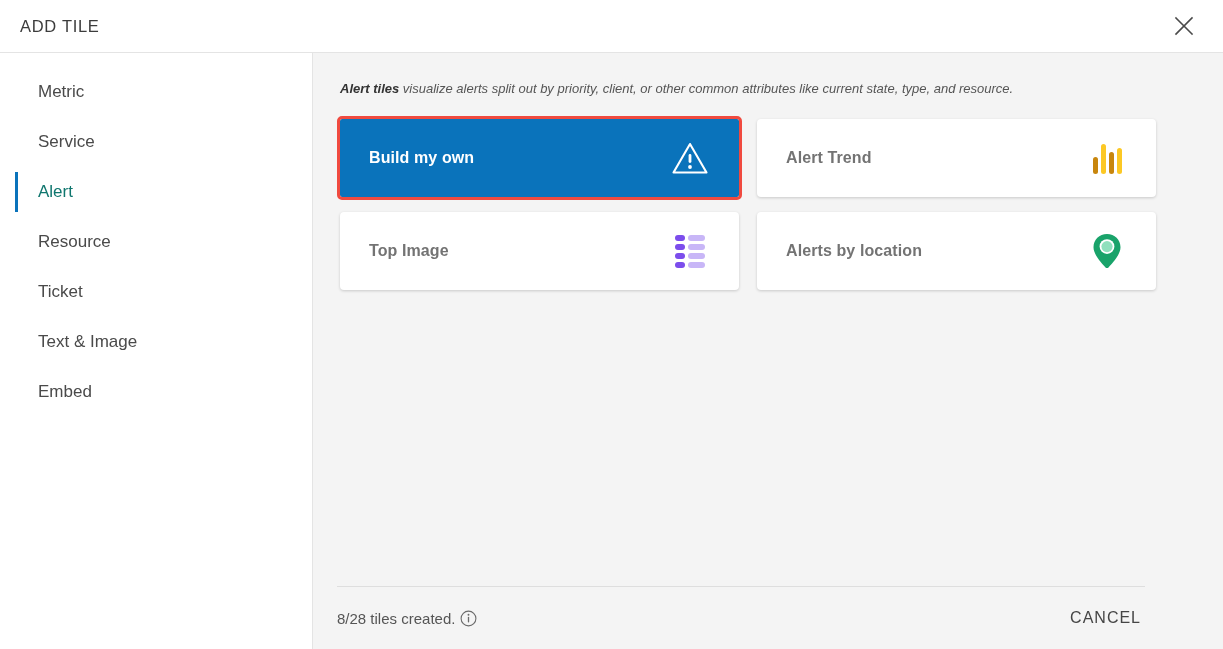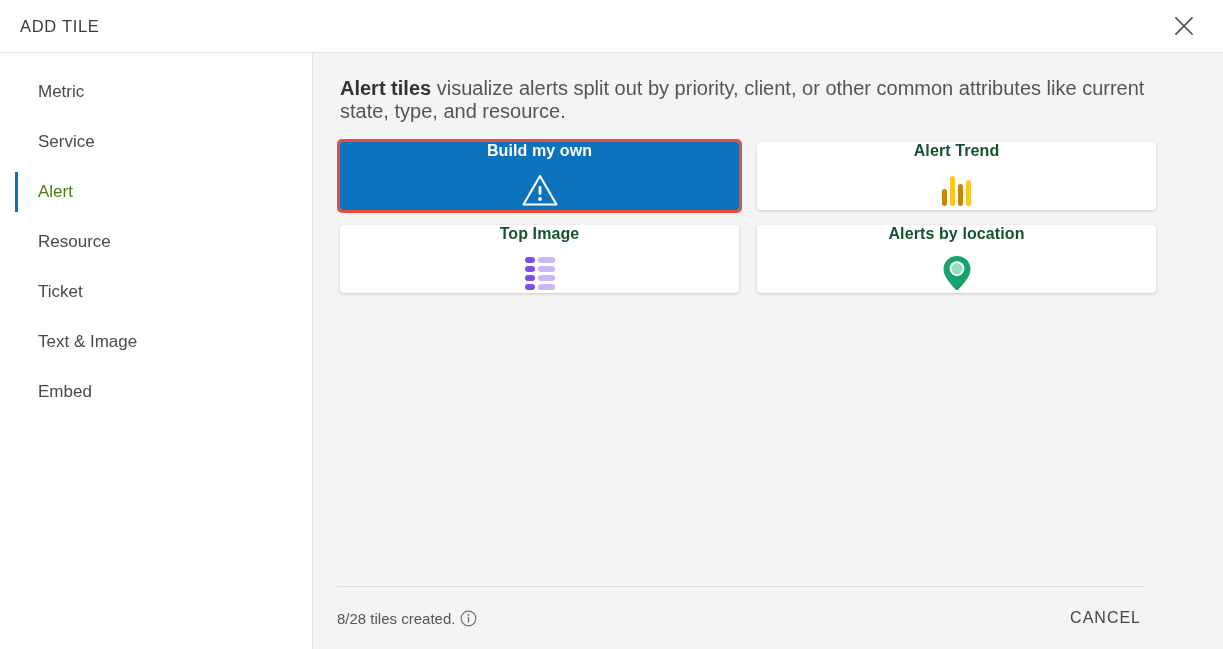--- a/index.html
+++ b/index.html
@@ -77,21 +77,21 @@
     height: 50px;
     display: flex;
     align-items: center;
     padding-left: 23px;
     font-size: 17px;
     color: #4a4a4a;
     cursor: pointer;
     box-sizing: border-box;
   }
   .nav-item.active {
-    color: #4d7c0f;
+    color: #0f766e;
   }
   .nav-item.active::before {
     content: "";
     position: absolute;
     left: 0;
     top: 5px;
     bottom: 5px;
     width: 3px;
     background: #0a73bb;
   }
@@ -105,54 +105,54 @@
     min-width: 0;
     position: relative;
   }
   .main-inner {
     flex: 1;
     padding: 24px 78px 0 27px;
     box-sizing: border-box;
     overflow: hidden;
   }
   .description {
-    font-size: 20px;
+    font-size: 13px;
     line-height: 23px;
     color: #555555;
     max-width: 812px;
     margin-bottom: 19px;
+    font-style: italic;
   }
   .description b {
     color: #333333;
     font-weight: bold;
   }
   .tile-grid {
     display: grid;
     grid-template-columns: 399px 399px;
     gap: 15px 18px;
     max-width: 820px;
   }
   .tile {
-    height: 68px;
+    height: 78px;
     background: #ffffff;
     border-radius: 4px;
     box-shadow: 0 1px 3px rgba(0,0,0,0.18);
     display: flex;
     align-items: center;
     justify-content: space-between;
     padding: 0 29px;
     box-sizing: border-box;
     cursor: pointer;
     position: relative;
-    flex-direction: column;
   }
   .tile-label {
     font-size: 16px;
     font-weight: bold;
-    color: #14532d;
+    color: #737373;
     letter-spacing: 0.1px;
   }
   .tile.selected {
     background: #0a73bb;
     border-radius: 2px;
     box-shadow: none;
   }
   .tile.selected .tile-label { color: #ffffff; }
   .tile.highlighted {
     outline: 3px solid #f04a3f;

